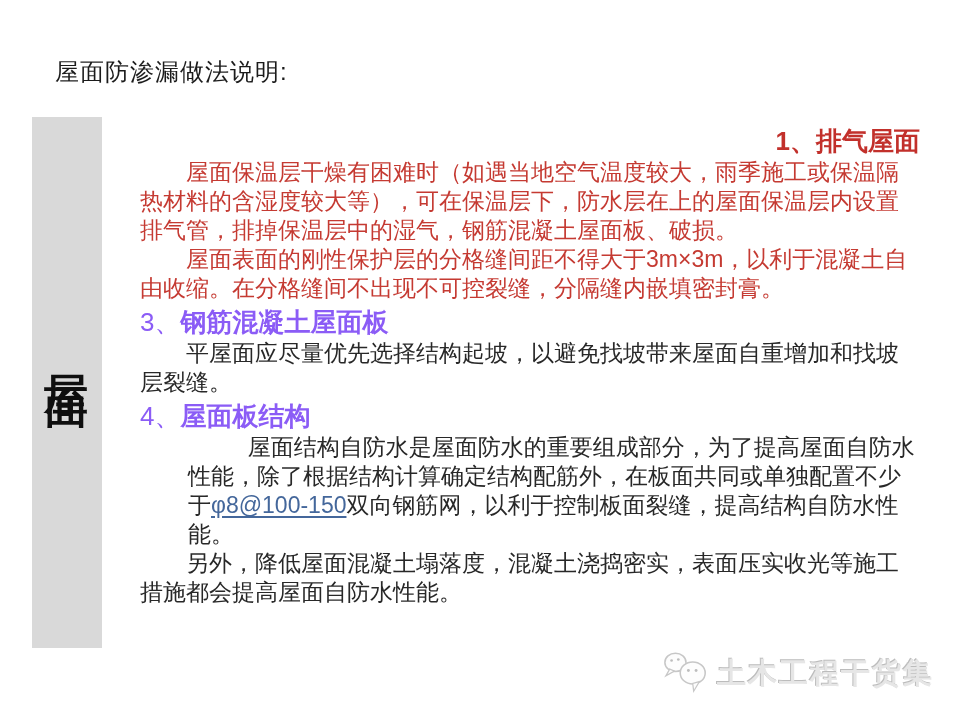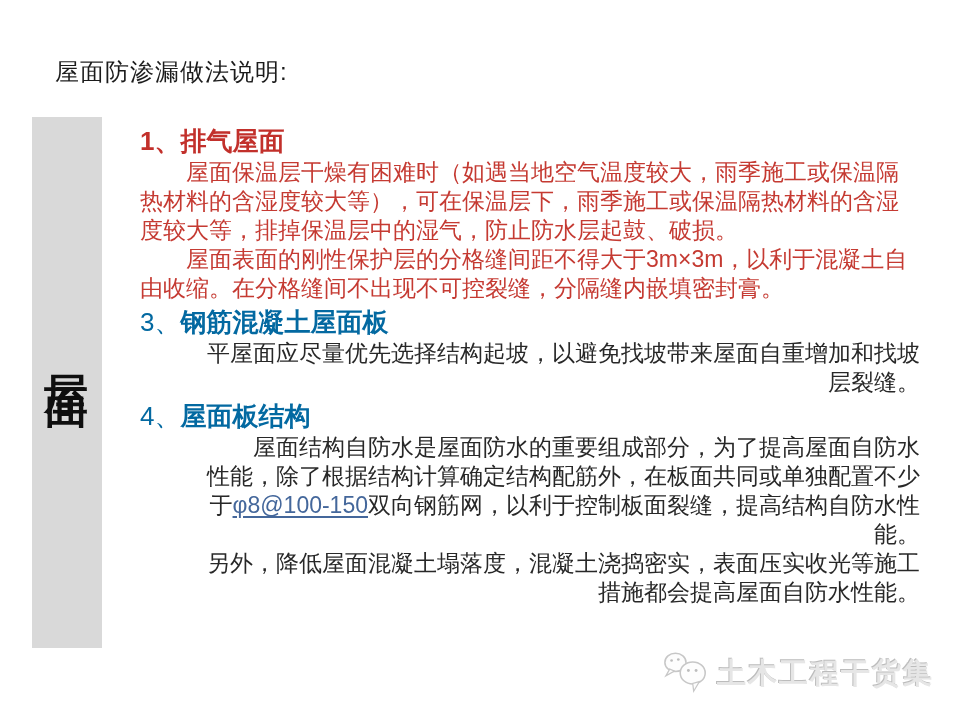--- a/index.html
+++ b/index.html
@@ -46,33 +46,33 @@
     width:780px;
   }
 
   .sec-head {
     font-size:26px;
     font-weight:700;
     line-height:33px;
     margin-top:3px;
     white-space:nowrap;
   }
-  .sec-head.red  { color:#c2302b; }
-  .sec-head.black{ color:#0369a1; }
+  .sec-head.red  { color:#c2302b;text-align:right; }
+  .sec-head.black{ color:#8b5cf6; }
   .sec-head.black .num { font-weight:400; }
 
   .para {
     margin:0;
     font-size:23px;
     line-height:29px;
     text-indent:2em;
     text-align:left;
   }
   .para.red   { color:#c53a32; }
-  .para.black { color:#282828;text-align:right; }
+  .para.black { color:#282828; }
   .para.big-indent { text-indent:2.6em;margin-left:48px; }
 
   .spec-link {
     color:#44679b;
     text-decoration:underline;
     text-underline-offset:3px;
     cursor:pointer;
   }
 
   .watermark {
@@ -96,21 +96,21 @@
 
 <div class="slide-title">屋面防渗漏做法说明:</div>
 
 <div class="side-tab">
   <span class="vlabel">屋面</span>
 </div>
 
 <div class="content">
 
   <div class="sec-head red"><span class="num">1、</span><span class="ttl">排气屋面</span></div>
-  <p class="para red">屋面保温层干燥有困难时（如遇当地空气温度较大，雨季施工或保温隔热材料的含湿度较大等），可在保温层下，雨季施工或保温隔热材料的含湿度较大等，排掉保温层中的湿气，防止防水层起鼓、破损。</p>
+  <p class="para red">屋面保温层干燥有困难时（如遇当地空气温度较大，雨季施工或保温隔热材料的含湿度较大等），可在保温层下，防水层在上的屋面保温层内设置排气管，排掉保温层中的湿气，钢筋混凝土屋面板、破损。</p>
 
   <p class="para red">屋面表面的刚性保护层的分格缝间距不得大于3m×3m，以利于混凝土自由收缩。在分格缝间不出现不可控裂缝，分隔缝内嵌填密封膏。</p>
 
   <div class="sec-head black"><span class="num">3、</span><span class="ttl">钢筋混凝土屋面板</span></div>
   <p class="para black">平屋面应尽量优先选择结构起坡，以避免找坡带来屋面自重增加和找坡层裂缝。</p>
 
   <div class="sec-head black"><span class="num">4、</span><span class="ttl">屋面板结构</span></div>
   <p class="para black big-indent"><span>屋面结构自防水是屋面防水的重要组成部分，为了提高屋面自防水性能，除了根据结构计算确定结构配筋外，在板面共同或单独配置不少于</span><a class="spec-link">φ8@100-150</a><span>双向钢筋网，以利于控制板面裂缝，提高结构自防水性能。</span></p>
   <p class="para black">另外，降低屋面混凝土塌落度，混凝土浇捣密实，表面压实收光等施工措施都会提高屋面自防水性能。</p>
 

